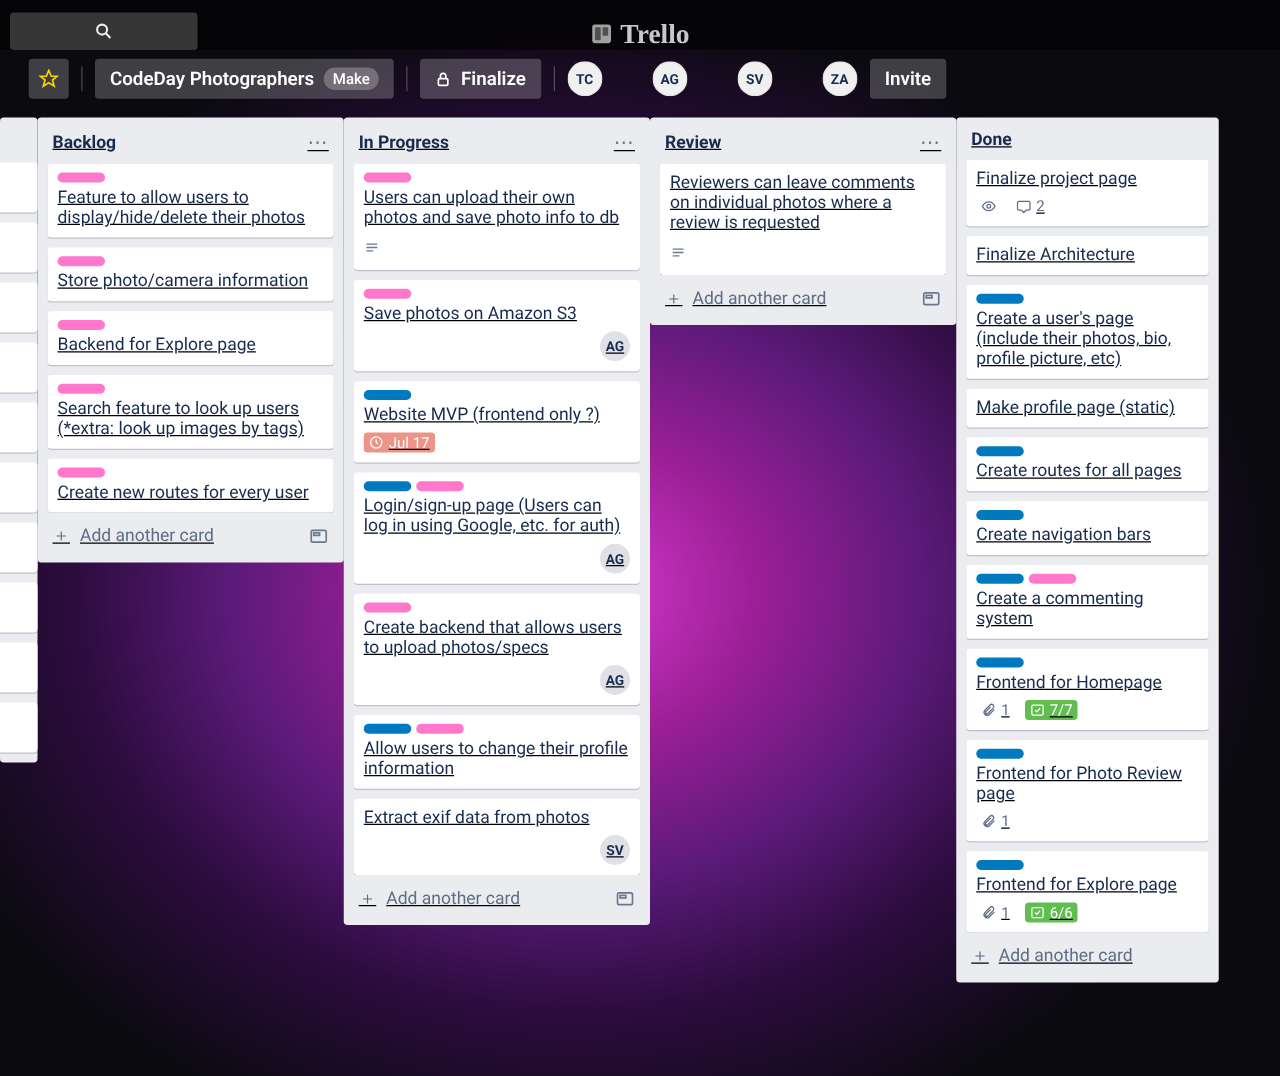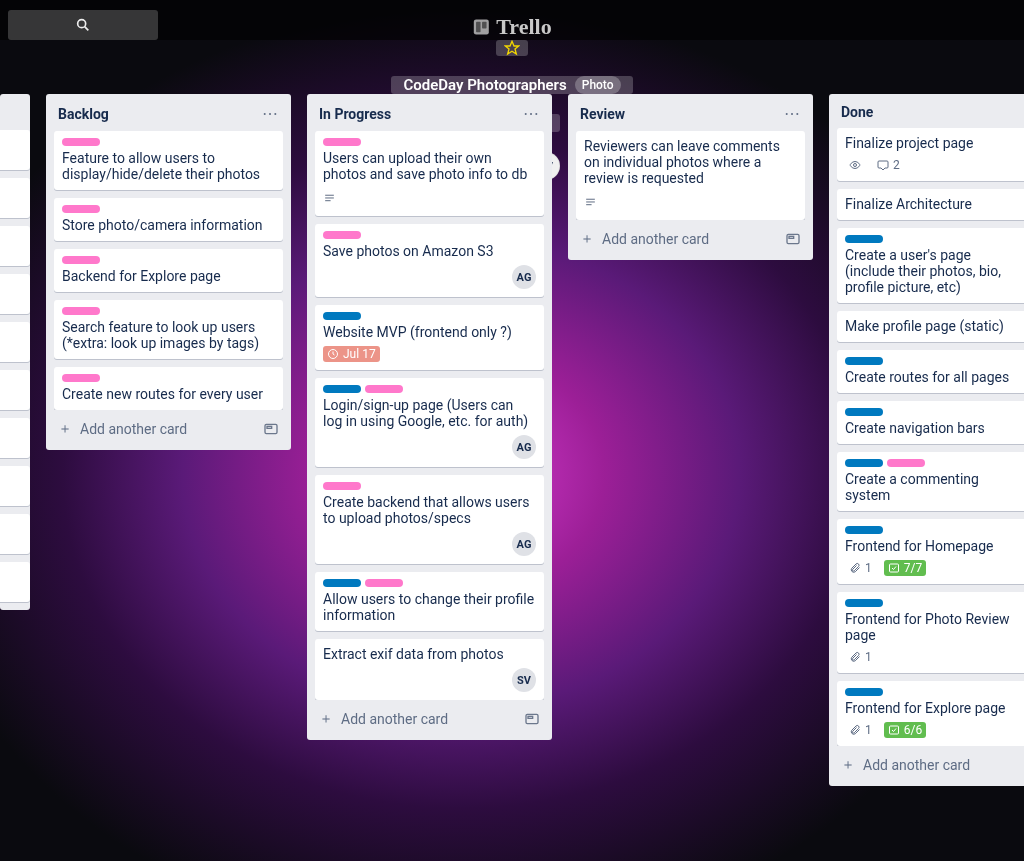--- a/index.html
+++ b/index.html
@@ -37,21 +37,20 @@
   }
   .brand svg { opacity: .8; }
 
   
   .boardbar {
     height: 46px;
     display: flex;
     align-items: center;
     gap: 10px;
     padding: 0 23px;
-    flex-direction: column;
   }
   .bb-btn {
     height: 32px;
     background: rgba(255,255,255,0.22);
     border-radius: 3px;
     display: flex; align-items: center;
     padding: 0 12px;
     color: #fff;
     font-size: 15px;
     font-weight: 600;
@@ -86,25 +85,26 @@
     font-weight: 700;
     display: flex; align-items: center; justify-content: center;
     border: 1px solid rgba(0,0,0,.05);
     margin-left: -4px;
   }
   .avatar:first-child { margin-left: 0; }
 
   
   .board {
     display: flex;
-    gap: 16px;
+    gap: 0;
     padding: 8px 8px 8px 0;
     height: calc(100% - 86px);
     align-items: flex-start;
     overflow: hidden;
+    text-decoration: underline;
   }
   .ghost-list {
     width: 30px;
     flex: 0 0 30px;
     background: #ebecf0;
     border-radius: 3px;
     display: flex;
     flex-direction: column;
     gap: 8px;
     padding: 36px 0 8px 0;
@@ -189,21 +189,21 @@
 
 <div class="boardbar">
   <div class="star-btn">
     <svg width="16" height="16" viewBox="0 0 24 24" fill="none" stroke="#f2d600" stroke-width="2">
         <polygon points="12,2 15,9 22,9 16.5,13.5 18.5,21 12,16.8 5.5,21 7.5,13.5 2,9 9,9"></polygon>
       </svg>
   </div>
   <div class="divider"></div>
   <div class="bb-btn">
     <span>CodeDay Photographers</span>
-    <span class="free-pill">Photo</span>
+    <span class="free-pill">Make</span>
   </div>
   <div class="divider"></div>
   <div class="bb-btn">
     <svg width="13" height="13" viewBox="0 0 24 24" fill="none" stroke="#fff" stroke-width="2.5">
         <rect x="5" y="11" width="14" height="10" rx="2"></rect>
         <path d="M8 11V7a4 4 0 0 1 8 0v4"></path>
       </svg>
     <span>Finalize</span>
   </div>
   <div class="divider"></div>

